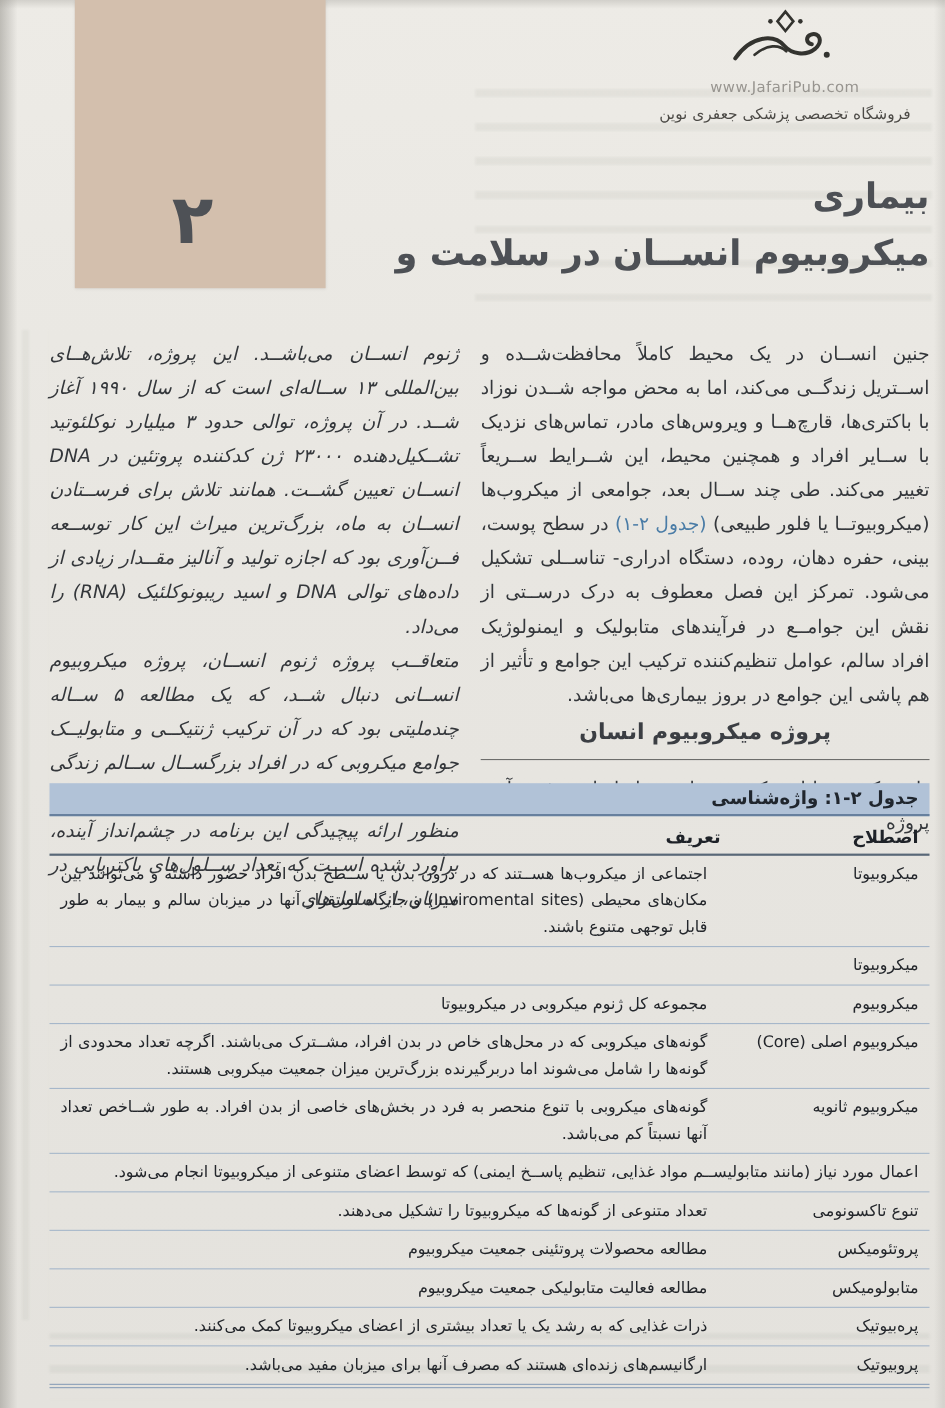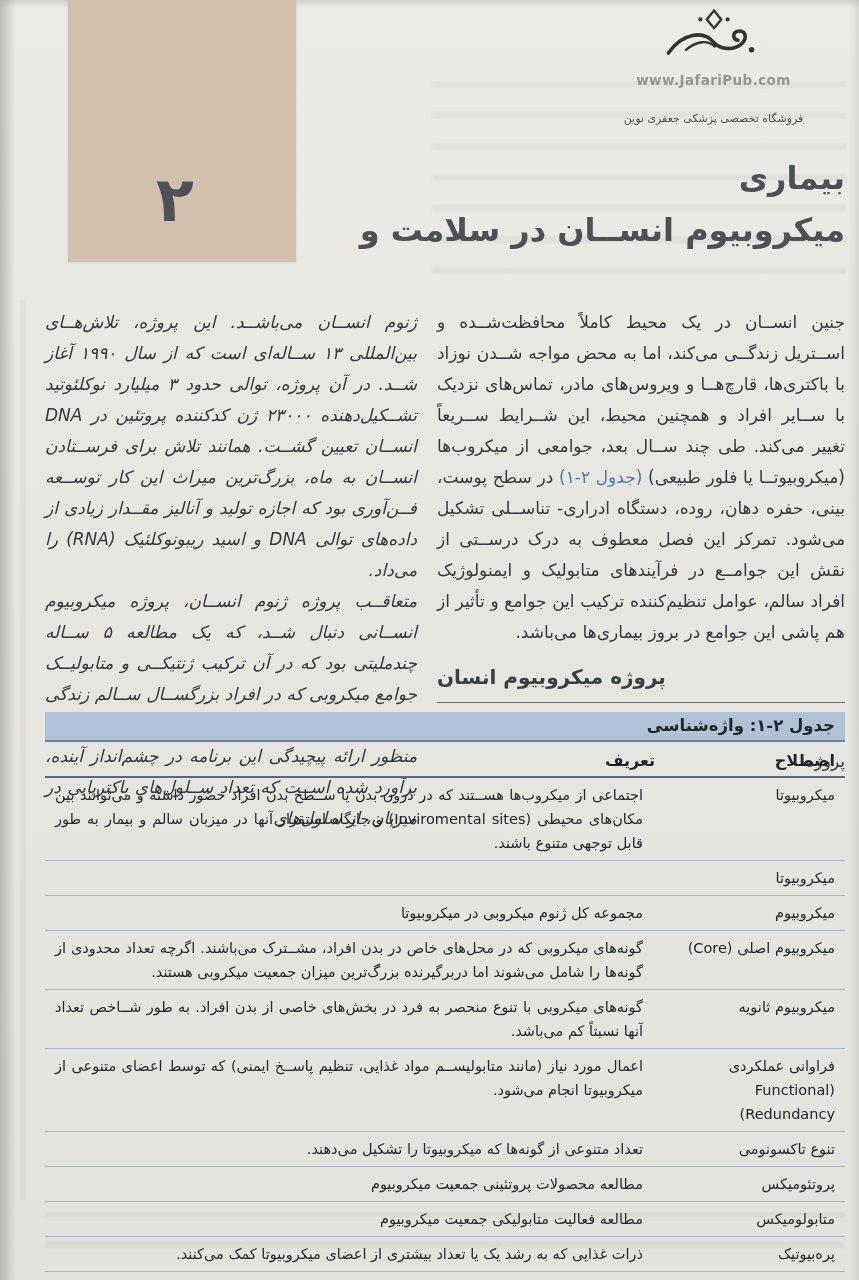--- a/index.html
+++ b/index.html
@@ -17,43 +17,43 @@
   
   .bleed{position:absolute;filter:blur(1.2px);pointer-events:none;}
   .bleed.h{background:repeating-linear-gradient(0deg,transparent 0 24px,rgba(110,120,100,.07) 24px 31px);}
   .bleed.v{background:repeating-linear-gradient(90deg,transparent 0 18px,rgba(110,120,100,.06) 18px 24px);}
   .bleed1{left:432px;top:78px;width:415px;height:220px;}
   .bleed2{left:2px;top:300px;width:42px;height:900px;}
   .bleed3{left:45px;top:1212px;width:800px;height:60px;}
 
   
   .logo{position:absolute;top:8px;right:28px;width:235px;text-align:center;direction:rtl;}
-  .logo .site{font-size:13.5px;color:#97948f;letter-spacing:.4px;margin-top:2px;font-weight:bold;}
-  .logo .tagline{font-size:11px;color:#4c4a46;margin-top:24px;}
+  .logo .site{font-size:13.5px;color:#97948f;letter-spacing:.4px;margin-top:2px;}
+  .logo .tagline{font-size:14px;color:#4c4a46;margin-top:8px;}
 
   
   .chapter-box{position:absolute;left:68px;top:0;width:228px;height:262px;
                background:#d3bfad;box-shadow:0 1px 3px rgba(0,0,0,.08);}
   .chapter-box .num{position:absolute;left:0;right:14px;bottom:26px;text-align:center;
                     font-size:62px;font-weight:bold;color:#4e5156;}
 
   
   .title{position:absolute;top:152px;right:14px;width:556px;direction:rtl;text-align:right;
          font-weight:bold;font-size:32px;line-height:52px;color:#4d5055;}
 
   
   .col{position:absolute;top:307px;direction:rtl;text-align:justify;
        font-size:17px;line-height:31px;color:#34373b;}
   .col p{margin:0;}
   .col-right{left:437px;width:408px;}
   .col-left{left:45px;width:372px;font-style:italic;}
   .table-ref{color:#4a7ca6;}
-  .section-heading{margin-top:14px;margin-bottom:12px;padding-bottom:9px;
+  .section-heading{margin-top:2px;margin-bottom:12px;padding-bottom:9px;
                    font-size:20px;font-weight:bold;color:#3b3e43;
-                   border-bottom:1.5px solid #6d6d6b;text-align:left;}
+                   border-bottom:1.5px solid #6d6d6b;text-align:center;}
 
   
   .termtable{position:absolute;left:45px;top:712px;width:800px;direction:rtl;color:#23262b;}
   .caption{background:#b1c2d7;border-bottom:2px solid #67809e;
            padding:4px 10px 5px;font-size:16.5px;font-weight:bold;color:#20262e;}
   .theader{display:flex;padding:9px 10px 6px;border-bottom:2px solid #596878;
            font-size:16px;font-weight:bold;color:#1e2228;}
   .theader .hterm{width:180px;}
   .theader .hdef{flex:1;}
   .trows{border-bottom:1px solid #8ba0b8;padding-bottom:2px;}
@@ -131,21 +131,20 @@
         </div>
         <div class="trow">
           <div class="tcell term">میکروبیوم اصلی (Core)</div>
           <div class="tcell def">گونه‌های میکروبی که در محل‌های خاص در بدن افراد، مشــترک می‌باشند. اگرچه تعداد محدودی از گونه‌ها را شامل می‌شوند اما دربرگیرنده بزرگ‌ترین میزان جمعیت میکروبی هستند.</div>
         </div>
         <div class="trow">
           <div class="tcell term">میکروبیوم ثانویه</div>
           <div class="tcell def">گونه‌های میکروبی با تنوع منحصر به فرد در بخش‌های خاصی از بدن افراد. به طور شــاخص تعداد آنها نسبتاً کم می‌باشد.</div>
         </div>
         <div class="trow">
-          <div class="tcell term">فراوانی عملکردی (Functional Redundancy)</div>
           <div class="tcell def">اعمال مورد نیاز (مانند متابولیســم مواد غذایی، تنظیم پاســخ ایمنی) که توسط اعضای متنوعی از میکروبیوتا انجام می‌شود.</div>
         </div>
         <div class="trow">
           <div class="tcell term">تنوع تاکسونومی</div>
           <div class="tcell def">تعداد متنوعی از گونه‌ها که میکروبیوتا را تشکیل می‌دهند.</div>
         </div>
         <div class="trow">
           <div class="tcell term">پروتئومیکس</div>
           <div class="tcell def">مطالعه محصولات پروتئینی جمعیت میکروبیوم</div>
         </div>

